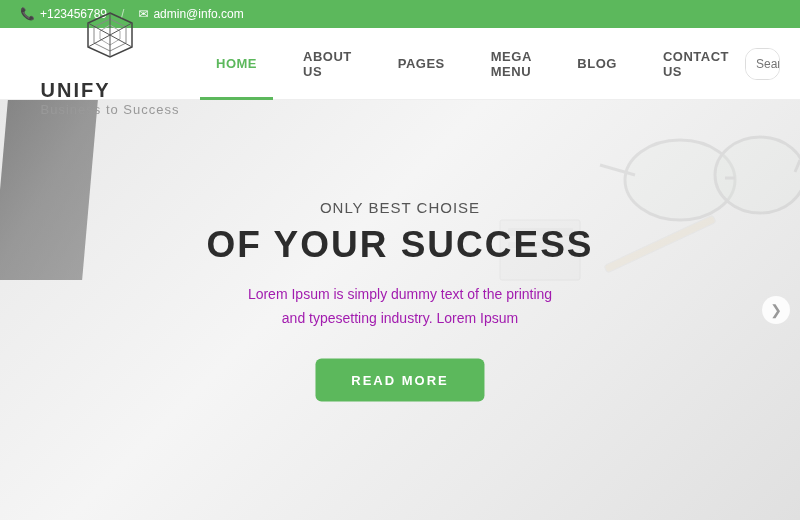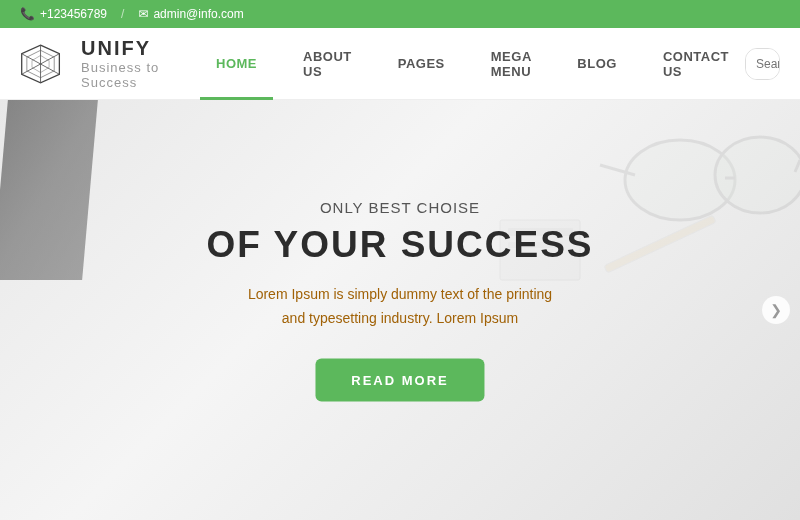--- a/index.html
+++ b/index.html
@@ -30,20 +30,21 @@
       height: 72px;
       border-bottom: 1px solid #eee;
       position: relative;
       z-index: 10;
     }
     .logo-area {
       display: flex;
       align-items: center;
       gap: 20px;
       min-width: 180px;
+      flex-direction: column;
     }
     .logo-icon {
       width: 48px;
       height: 48px;
     }
     .logo-text { display: flex; flex-direction: column; }
     .logo-title { font-size: 20px; font-weight: bold; color: #333; letter-spacing: 2px; }
     .logo-subtitle { font-size: 13px; color: #999; letter-spacing: 1px; }
 
     
@@ -164,21 +165,21 @@
       font-size: 37px;
       font-weight: 900;
       color: #2c2c2c;
       text-transform: uppercase;
       letter-spacing: 2px;
       line-height: 1;
       margin-bottom: 20px;
     }
     .hero-desc {
       font-size: 14px;
-      color: #a16207;
+      color: #a21caf;
       line-height: 1.7;
       margin-bottom: 28px;
     }
     .hero-btn {
       background: #5cb85c;
       color: white;
       border: none;
       padding: 14px 36px;
       font-size: 13px;
       font-weight: 700;

